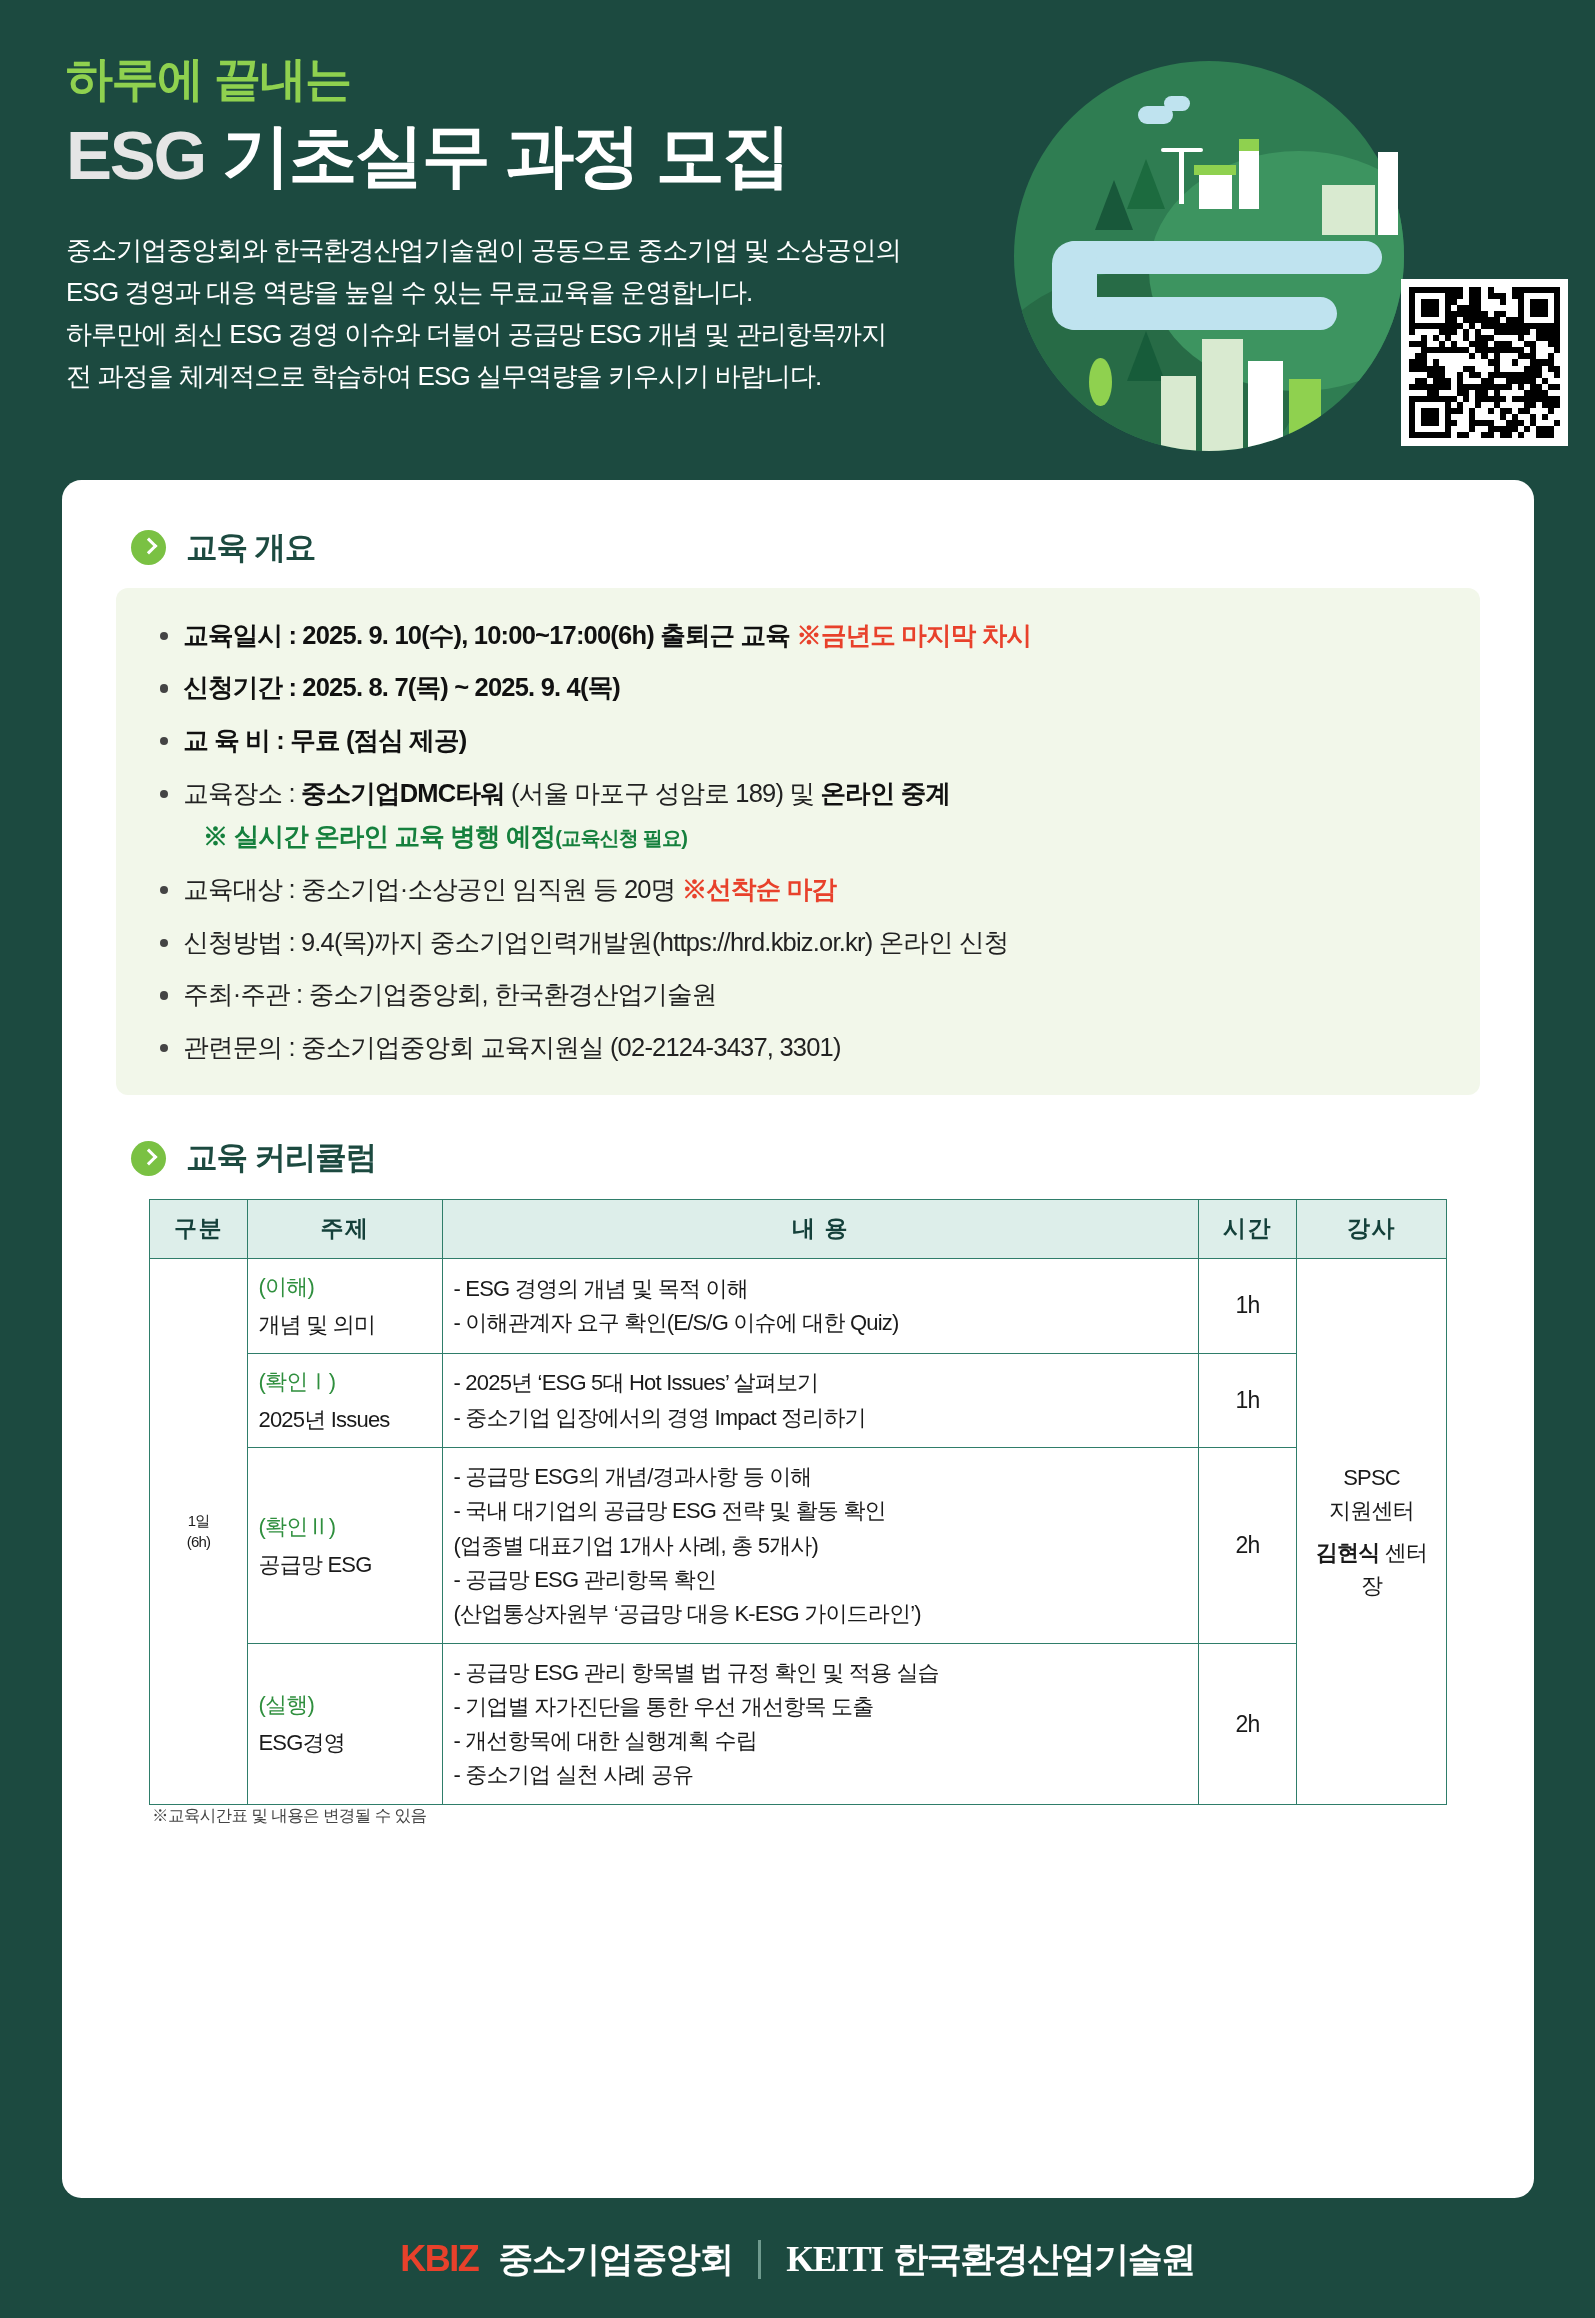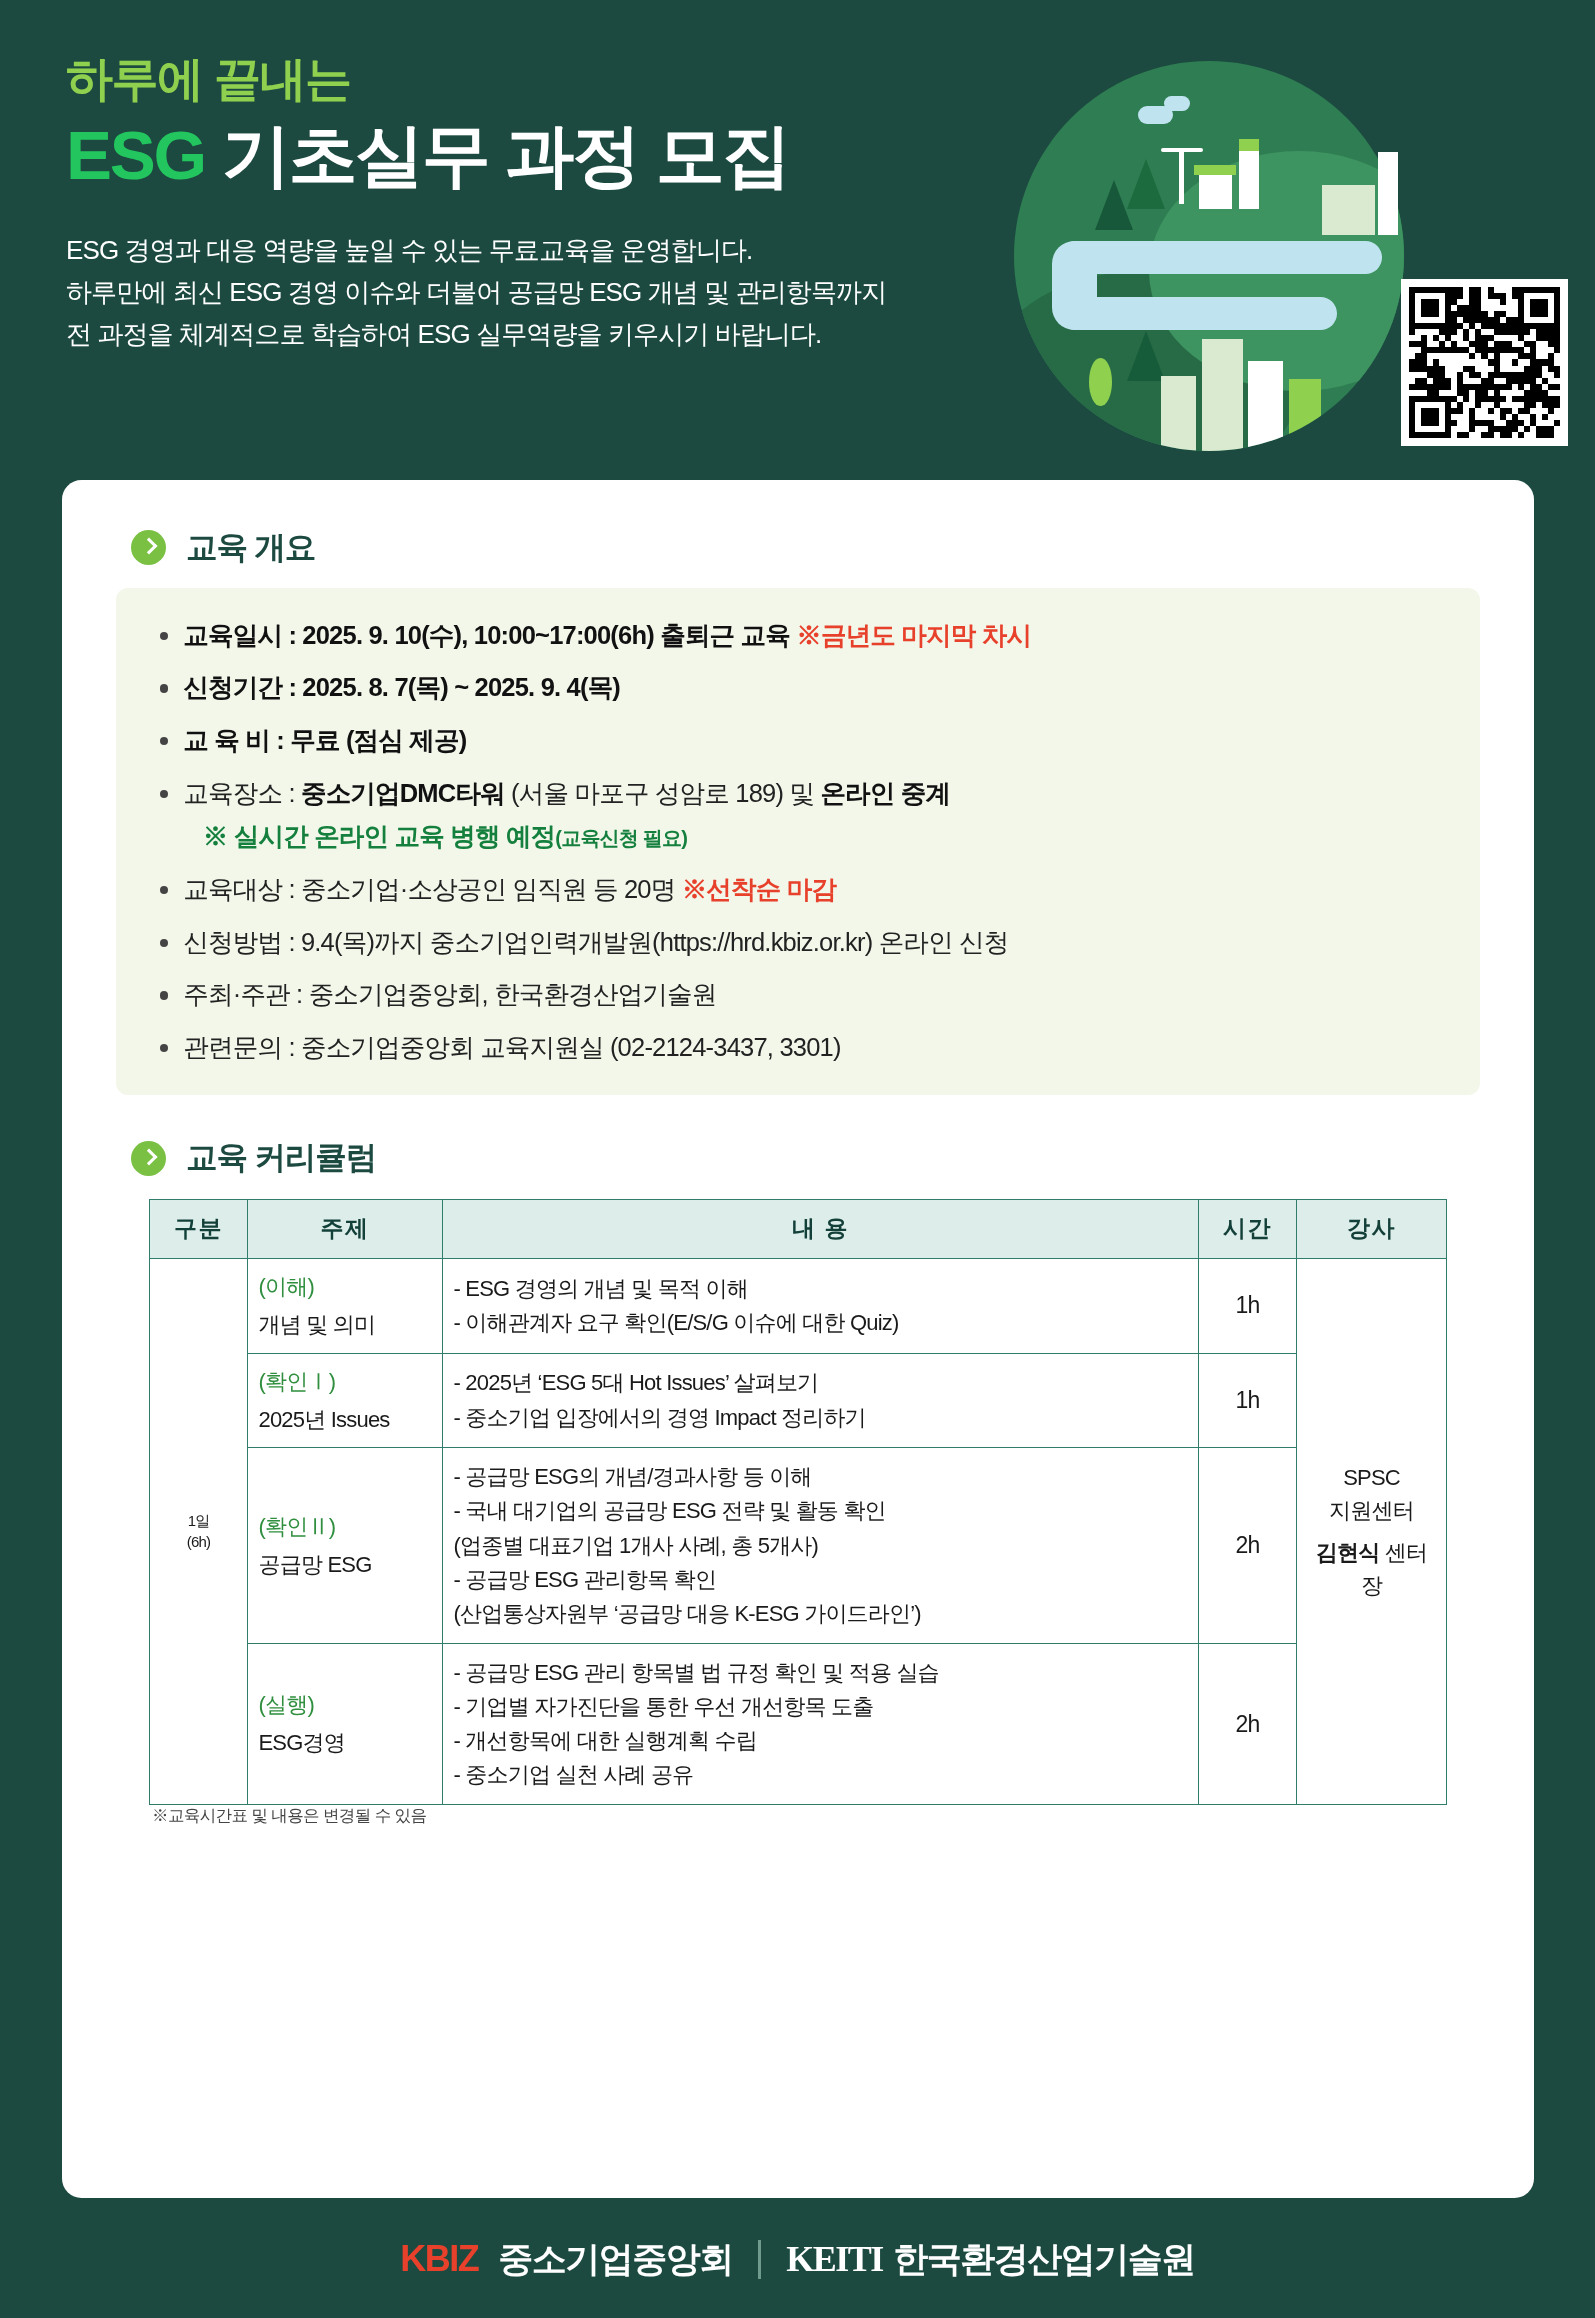--- a/index.html
+++ b/index.html
@@ -31,21 +31,21 @@
   }
   .head-title {
     margin-top: 12px;
     font-size: 69px;
     font-weight: bold;
     color: #ffffff;
     letter-spacing: -2.3px;
     line-height: 1.12;
     white-space: nowrap;
   }
-  .head-title .esg { color: #22c55e; }
+  .head-title .esg { color: #e5e5e5; }
   .head-desc {
     margin-top: 35px;
     font-size: 26px;
     color: #ffffff;
     line-height: 1.62;
     letter-spacing: -0.9px;
   }
   .head-desc div { white-space: nowrap; }
 
   
@@ -267,20 +267,21 @@
 </style>
 </head>
 <body>
 
 <div class="poster">
 
   <div class="header">
     <div class="head-sub">하루에 끝내는</div>
     <div class="head-title"><span class="esg">ESG</span><span> 기초실무 과정 모집</span></div>
     <div class="head-desc">
+      <div>중소기업중앙회와 한국환경산업기술원이 공동으로 중소기업 및 소상공인의</div>
       <div>ESG 경영과 대응 역량을 높일 수 있는 무료교육을 운영합니다.</div>
       <div>하루만에 최신 ESG 경영 이슈와 더불어 공급망 ESG 개념 및 관리항목까지</div>
       <div>전 과정을 체계적으로 학습하여 ESG 실무역량을 키우시기 바랍니다.</div>
     </div>
 
     <div class="head-art">
       <div class="art-circle">
         <div class="hill-dark"></div>
         <div class="hill-light"></div>
         <div class="art-sky"></div>

